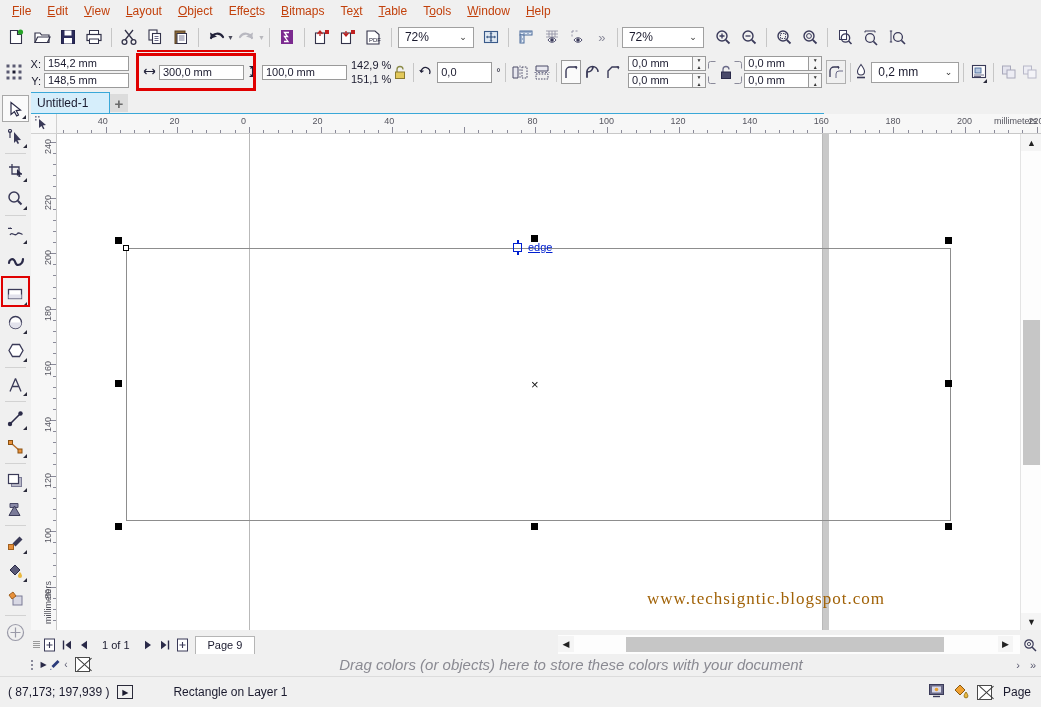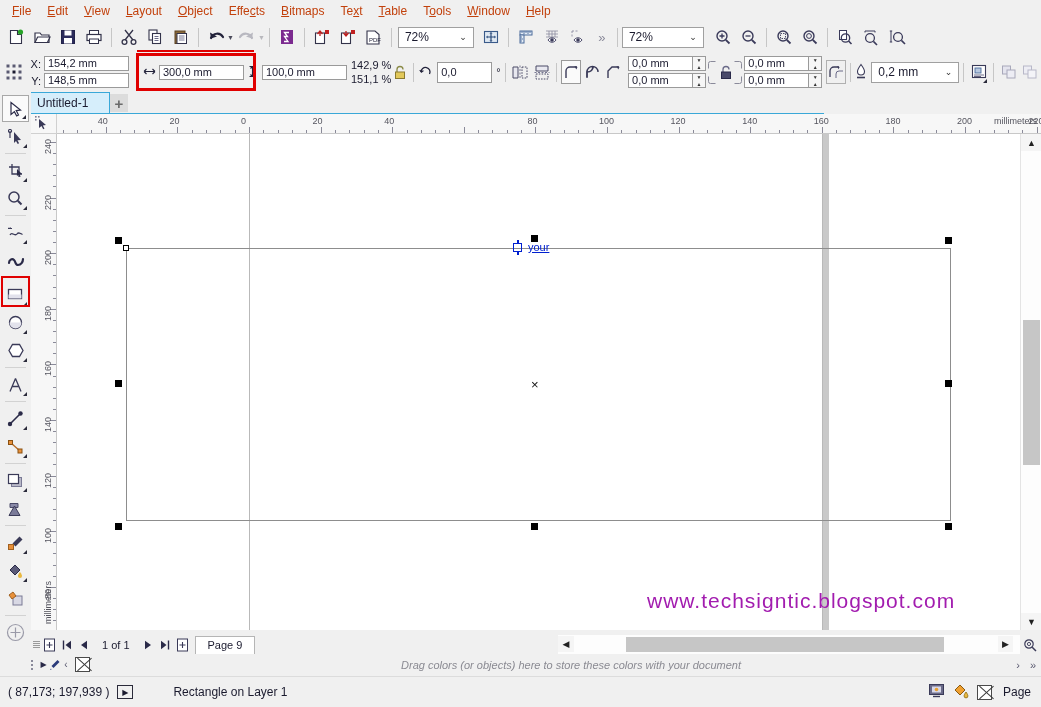--- a/index.html
+++ b/index.html
@@ -151,22 +151,22 @@
   }
   .snapglyph{
     position:absolute; width:9px; height:9px; border:1.5px solid #0020d0;
   }
   .snapglyph::before, .snapglyph::after{
     content:""; position:absolute; background:#0020d0;
   }
   .snapglyph::before{ left:3px; top:-4px; width:1.5px; height:4px; }
   .snapglyph::after{ left:3px; bottom:-4px; width:1.5px; height:4px; }
   .watermark{
-    position:absolute; font-size:21px; color:#a21caf; letter-spacing:1px;
-    white-space:nowrap; font-family:Liberation Sans, sans-serif;
+    position:absolute; font-size:17px; color:#a16207; letter-spacing:1px;
+    white-space:nowrap; font-family:Liberation Serif, serif;
   }
 
   
   .vscroll{
     position:absolute; left:1020px; top:134px; width:21px; height:496px;
     background:#fdfdfd; border-left:1px solid #e4e4e4;
   }
   .vthumb{
     position:absolute; left:2px; width:17px; background:#c6c6c6;
   }
@@ -198,21 +198,21 @@
     display:flex; align-items:center; padding:0 12px; font-size:11px;
     margin-left:4px;
   }
 
   
   .palbar{
     position:absolute; left:31px; top:654px; width:1010px; height:21px;
     background:#f0f0f0; display:flex; align-items:center;
   }
   .pal-hint{
-    flex:1; text-align:center; font-size:11px; font-style:italic; color:#8a8a92;padding-left:41px;
+    flex:1; text-align:center; font-size:15px; font-style:italic; color:#8a8a92;padding-left:41px;
   }
   .nofill-box{
     width:15px; height:15px; border:1px solid #4a4a4a; background:#fff;
     position:relative; margin-left:4px;
   }
   .nofill-box::before, .nofill-box::after{
     content:""; position:absolute; left:-1px; top:6px; width:19px; height:1px;
     background:#3a3a3a; transform-origin:center;
   }
   .nofill-box::before{ transform:rotate(42deg); }
@@ -1038,21 +1038,21 @@
     <div class="handle" style="left:888px; top:103px;"></div>
     <div class="handle" style="left:58px; top:246px;"></div>
     <div class="handle" style="left:888px; top:246px;"></div>
     <div class="handle" style="left:58px; top:389px;"></div>
     <div class="handle" style="left:474px; top:389px;"></div>
     <div class="handle" style="left:888px; top:389px;"></div>
 
     <div class="centermark" style="left:474px; top:244px;">×</div>
 
     <div class="snapglyph" style="left:456px; top:109px;"></div>
-    <div class="snaplabel" style="left:471px; top:107px; text-decoration:underline;">your</div>
+    <div class="snaplabel" style="left:471px; top:107px; text-decoration:underline;">edge</div>
 
     <div class="watermark" style="left:590px; top:455px;">www.techsigntic.blogspot.com</div>
   </div>
 
   <div class="vscroll">
     <div class="sc-arrow" style="top:0;">▲</div>
     <div class="vthumb" style="top:186px; height:145px;"></div>
     <div class="sc-arrow" style="top:479px;">▼</div>
   </div>
 

